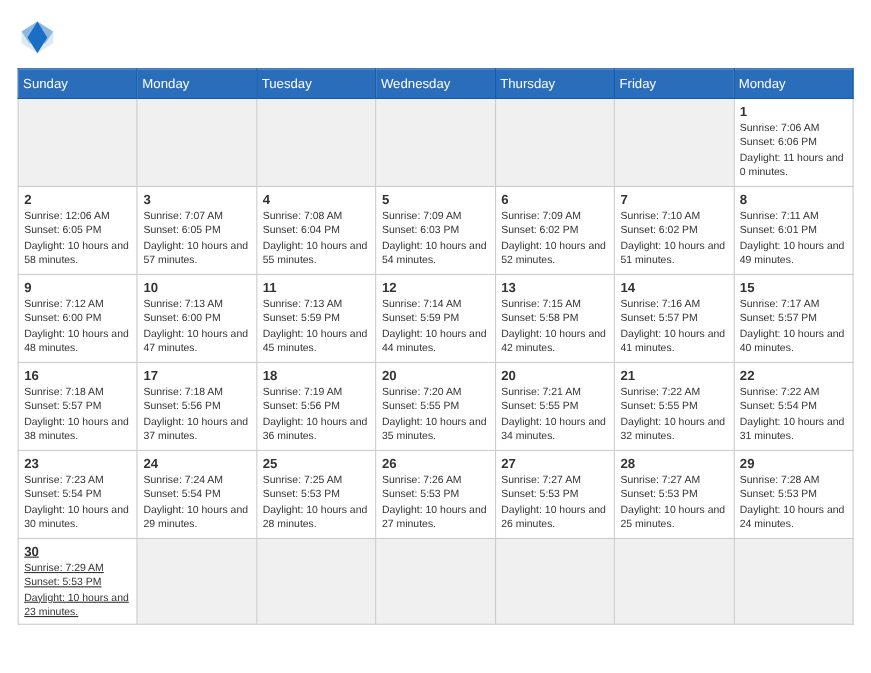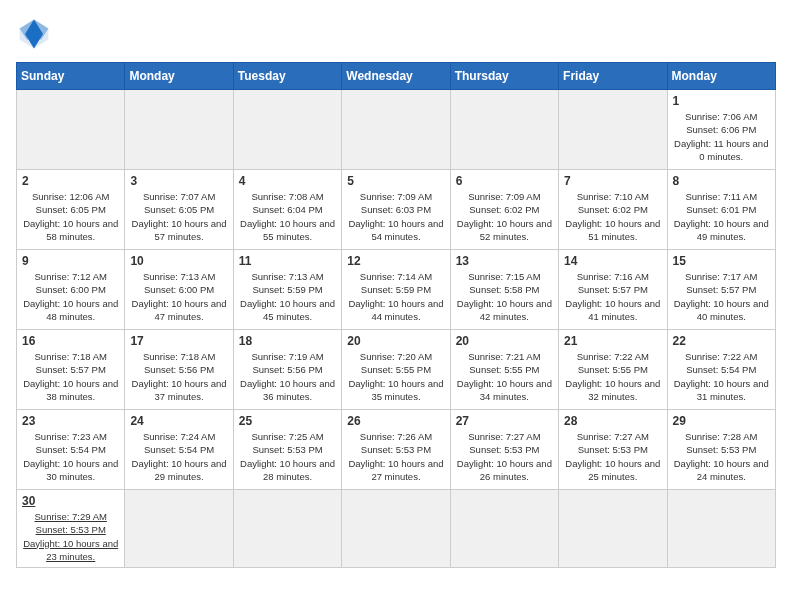--- a/index.html
+++ b/index.html
@@ -45,21 +45,21 @@
     }
     table {
       width: 100%;
       border-collapse: collapse;
       table-layout: fixed;
     }
     thead th {
       background-color: #2a6ebb;
       color: #fff;
       font-size: 12px;
-      font-weight: bold;
+      font-weight: normal;
       padding: 6px 4px;
       text-align: left;
       border: 1px solid #1a5aaa;
     }
     td {
       border: 1px solid #ccc;
       vertical-align: top;
       padding: 4px 5px;
       height: 80px;
       font-size: 10px;
@@ -77,21 +77,20 @@
       font-size: 12px;
       font-weight: bold;
       color: #333;
       display: block;
       margin-bottom: 2px;
     }
     .day-info {
       font-size: 9.5px;
       color: #333;
       line-height: 1.4;
-      text-align: center;
     }
   </style>
 </head>
 <body>
 
 <div class="header-area">
   <div class="logo">
     <svg class="logo-icon" viewBox="0 0 40 40">
       <polygon points="20,4 36,14 36,26 20,36 4,26 4,14" fill="#1a6fc4" opacity="0.15"></polygon>
       <polygon points="20,4 36,14 28,26 12,26 4,14" fill="#1a6fc4" opacity="0.4"></polygon>

